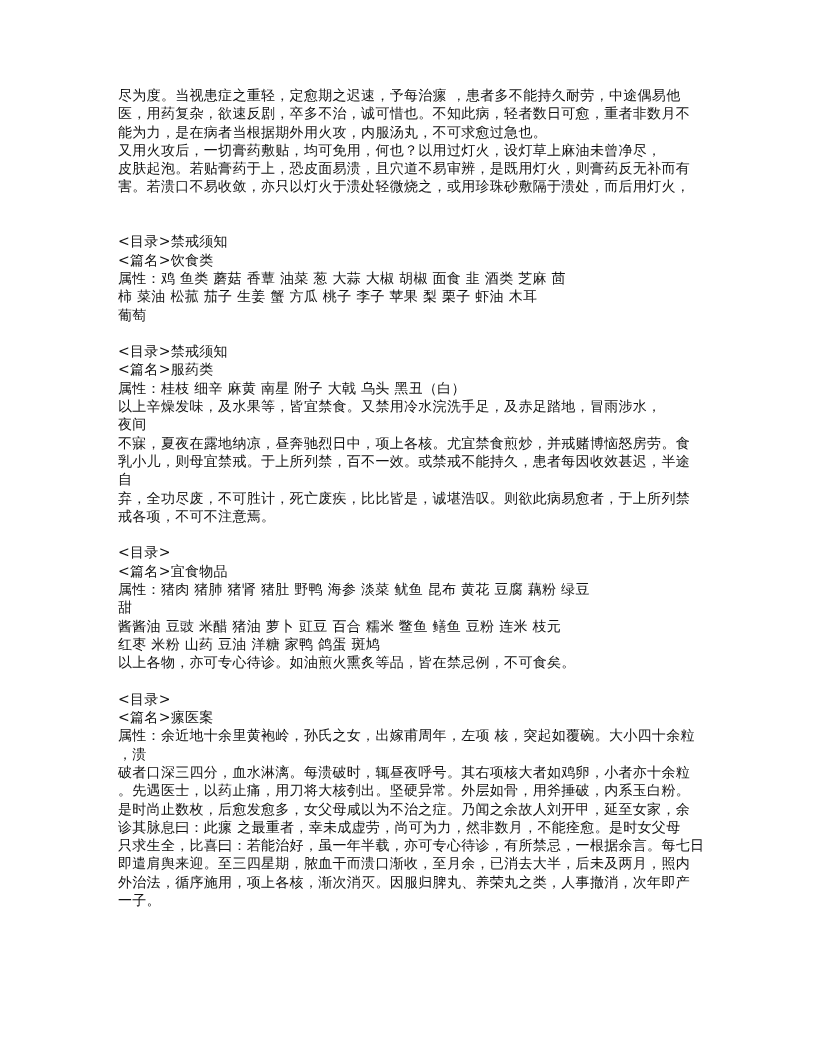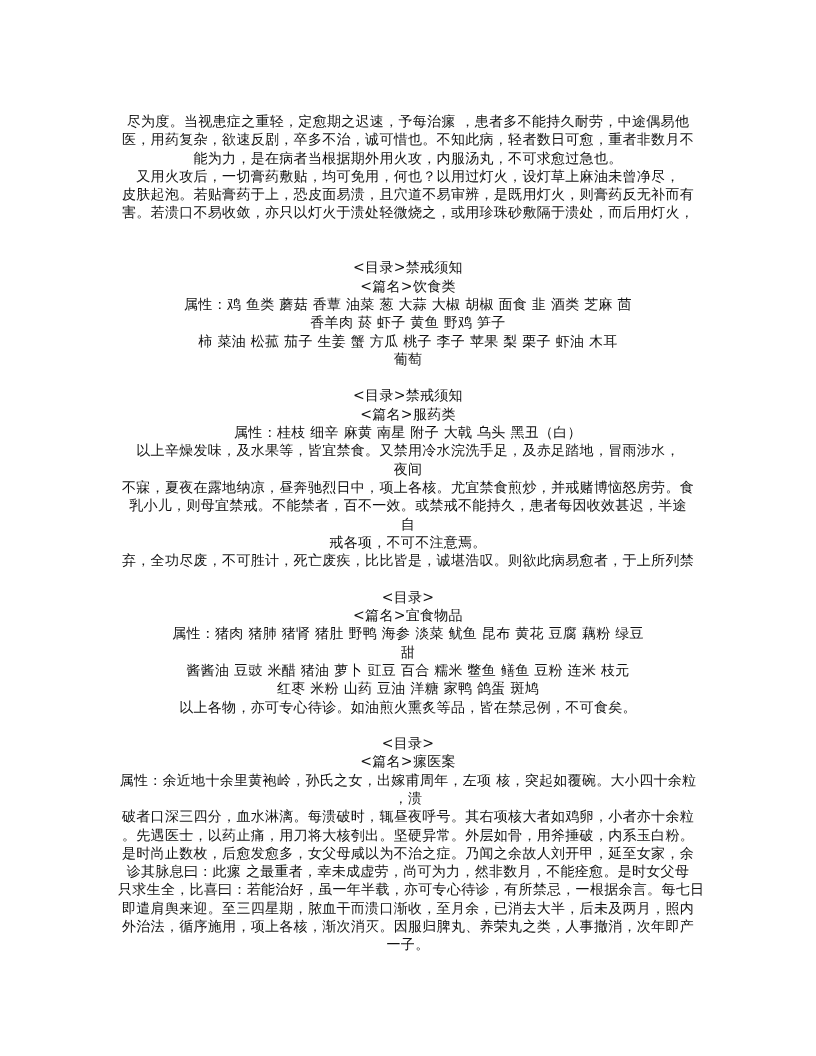--- a/index.html
+++ b/index.html
@@ -11,23 +11,22 @@
     width: 816px;
     height: 1056px;
     position: relative;
     overflow: hidden;
     font-family: "DejaVu Serif", "Liberation Serif", serif;
     color: #111111;
   }
   .page {
     position: absolute;
     left: 118px;
-    top: 112px;
+    top: 86px;
     width: 580px;
-    text-align: center;
   }
   .line {
     font-size: 14px;
     line-height: 18.3px;
     height: 18.3px;
     white-space: pre;
     letter-spacing: 0.3px;
   }
   .gap {
     height: 18.3px;
@@ -48,38 +47,37 @@
     <div class="line">害。若溃口不易收敛，亦只以灯火于溃处轻微烧之，或用珍珠砂敷隔于溃处，而后用灯火，</div>
   </div>
 
   <div class="gap"></div>
   <div class="gap"></div>
 
   <div class="block">
     <div class="line">&lt;目录&gt;禁戒须知</div>
     <div class="line">&lt;篇名&gt;饮食类</div>
     <div class="line">属性：鸡 鱼类 蘑菇 香蕈 油菜 葱 大蒜 大椒 胡椒 面食 韭 酒类 芝麻 茴</div>
-    <div class="line">香羊肉 菸 虾子 黄鱼 野鸡 笋子</div>
     <div class="line">柿 菜油 松菰 茄子 生姜 蟹 方瓜 桃子 李子 苹果 梨 栗子 虾油 木耳</div>
     <div class="line">葡萄</div>
   </div>
 
   <div class="gap"></div>
 
   <div class="block">
     <div class="line">&lt;目录&gt;禁戒须知</div>
     <div class="line">&lt;篇名&gt;服药类</div>
     <div class="line">属性：桂枝 细辛 麻黄 南星 附子 大戟 乌头 黑丑（白）</div>
     <div class="line">以上辛燥发味，及水果等，皆宜禁食。又禁用冷水浣洗手足，及赤足踏地，冒雨涉水，</div>
     <div class="line">夜间</div>
     <div class="line">不寐，夏夜在露地纳凉，昼奔驰烈日中，项上各核。尤宜禁食煎炒，并戒赌博恼怒房劳。食</div>
-    <div class="line">乳小儿，则母宜禁戒。不能禁者，百不一效。或禁戒不能持久，患者每因收效甚迟，半途</div>
+    <div class="line">乳小儿，则母宜禁戒。于上所列禁，百不一效。或禁戒不能持久，患者每因收效甚迟，半途</div>
     <div class="line">自</div>
+    <div class="line">弃，全功尽废，不可胜计，死亡废疾，比比皆是，诚堪浩叹。则欲此病易愈者，于上所列禁</div>
     <div class="line">戒各项，不可不注意焉。</div>
-    <div class="line">弃，全功尽废，不可胜计，死亡废疾，比比皆是，诚堪浩叹。则欲此病易愈者，于上所列禁</div>
   </div>
 
   <div class="gap"></div>
 
   <div class="block">
     <div class="line">&lt;目录&gt;</div>
     <div class="line">&lt;篇名&gt;宜食物品</div>
     <div class="line">属性：猪肉 猪肺 猪肾 猪肚 野鸭 海参 淡菜 鱿鱼 昆布 黄花 豆腐 藕粉 绿豆</div>
     <div class="line">甜</div>
     <div class="line">酱酱油 豆豉 米醋 猪油 萝卜 豇豆 百合 糯米 鳖鱼 鳝鱼 豆粉 连米 枝元</div>

